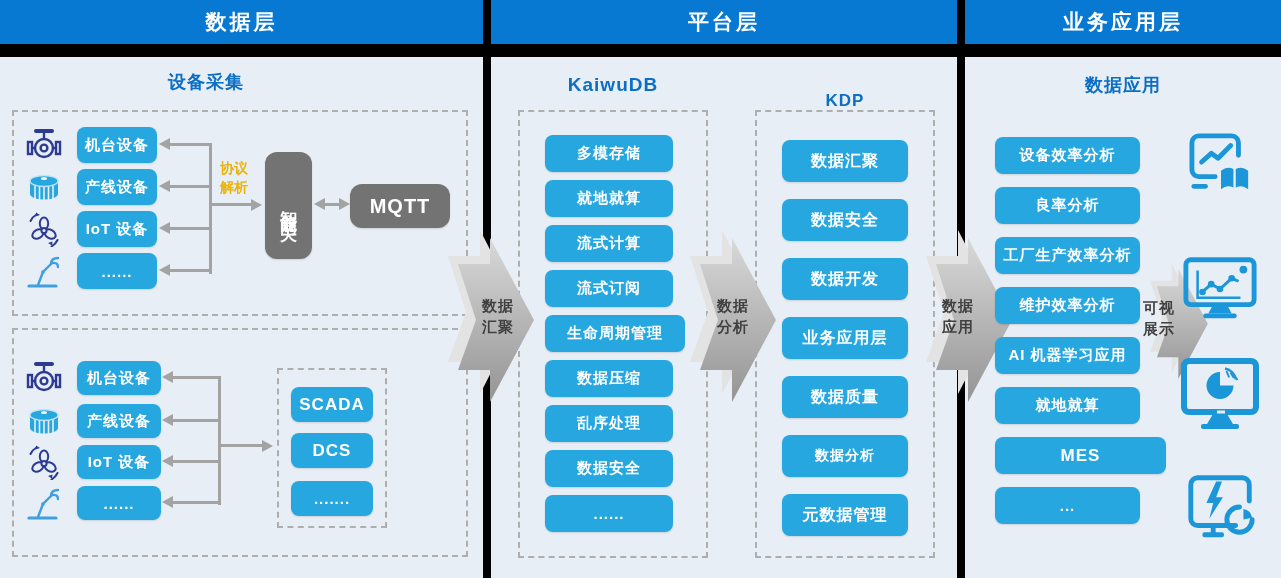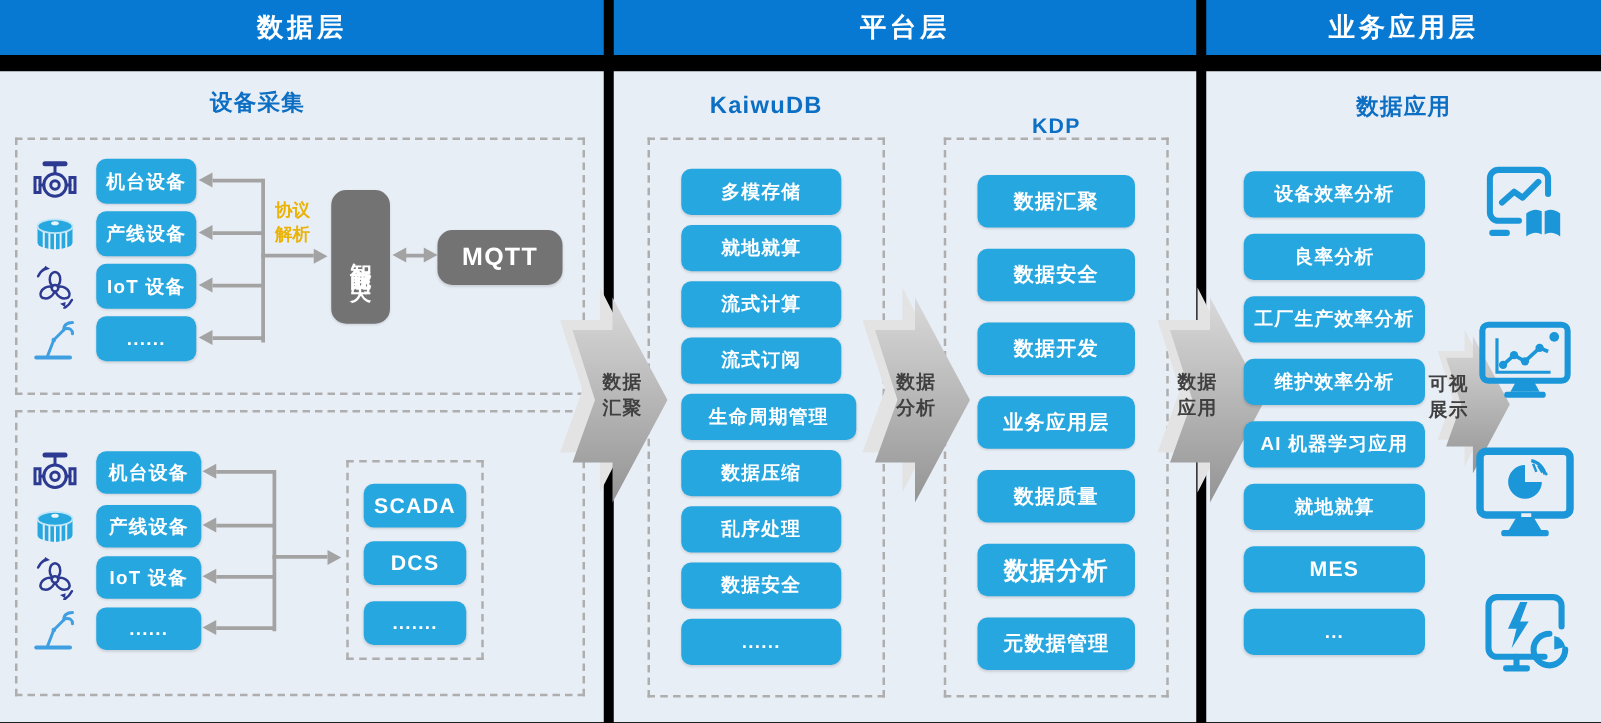--- a/index.html
+++ b/index.html
@@ -273,30 +273,30 @@
   <div class="chip" style="left:545px;top:360px;width:128px;height:37px;">数据压缩</div>
   <div class="chip" style="left:545px;top:405px;width:128px;height:37px;">乱序处理</div>
   <div class="chip" style="left:545px;top:450px;width:128px;height:37px;">数据安全</div>
   <div class="chip" style="left:545px;top:495px;width:128px;height:37px;">......</div>
 
   <div class="chip" style="left:782px;top:140px;width:126px;height:42px;font-size:16px;">数据汇聚</div>
   <div class="chip" style="left:782px;top:199px;width:126px;height:42px;font-size:16px;">数据安全</div>
   <div class="chip" style="left:782px;top:258px;width:126px;height:42px;font-size:16px;">数据开发</div>
   <div class="chip" style="left:782px;top:317px;width:126px;height:42px;font-size:16px;">业务应用层</div>
   <div class="chip" style="left:782px;top:376px;width:126px;height:42px;font-size:16px;">数据质量</div>
-  <div class="chip" style="left:782px;top:435px;width:126px;height:42px;font-size:20px;">数据分析</div>
+  <div class="chip" style="left:782px;top:435px;width:126px;height:42px;font-size:14px;">数据分析</div>
   <div class="chip" style="left:782px;top:494px;width:126px;height:42px;font-size:16px;">元数据管理</div>
 
   <div class="chip" style="left:995px;top:137px;width:145px;height:37px;">设备效率分析</div>
   <div class="chip" style="left:995px;top:187px;width:145px;height:37px;">良率分析</div>
   <div class="chip" style="left:995px;top:237px;width:145px;height:37px;">工厂生产效率分析</div>
   <div class="chip" style="left:995px;top:287px;width:145px;height:37px;">维护效率分析</div>
   <div class="chip" style="left:995px;top:337px;width:145px;height:37px;">AI 机器学习应用</div>
   <div class="chip" style="left:995px;top:387px;width:145px;height:37px;">就地就算</div>
-  <div class="chip" style="left:995px;top:437px;width:145px;height:37px;font-size:17px;">MES</div>
+  <div class="chip" style="left:995px;top:437px;width:171px;height:37px;font-size:17px;">MES</div>
   <div class="chip" style="left:995px;top:487px;width:145px;height:37px;">...</div>
 
   <svg class="icon" style="left:1186px;top:132px;" width="70" height="64" viewBox="0 0 72 66">
       <use href="#i-report"></use>
     </svg>
   <svg class="icon" style="left:1182px;top:255px;" width="76" height="70" viewBox="0 0 78 70">
       <use href="#i-montrend"></use>
     </svg>
   <svg class="icon" style="left:1180px;top:356px;" width="80" height="78" viewBox="0 0 80 76">
       <use href="#i-monpie"></use>

